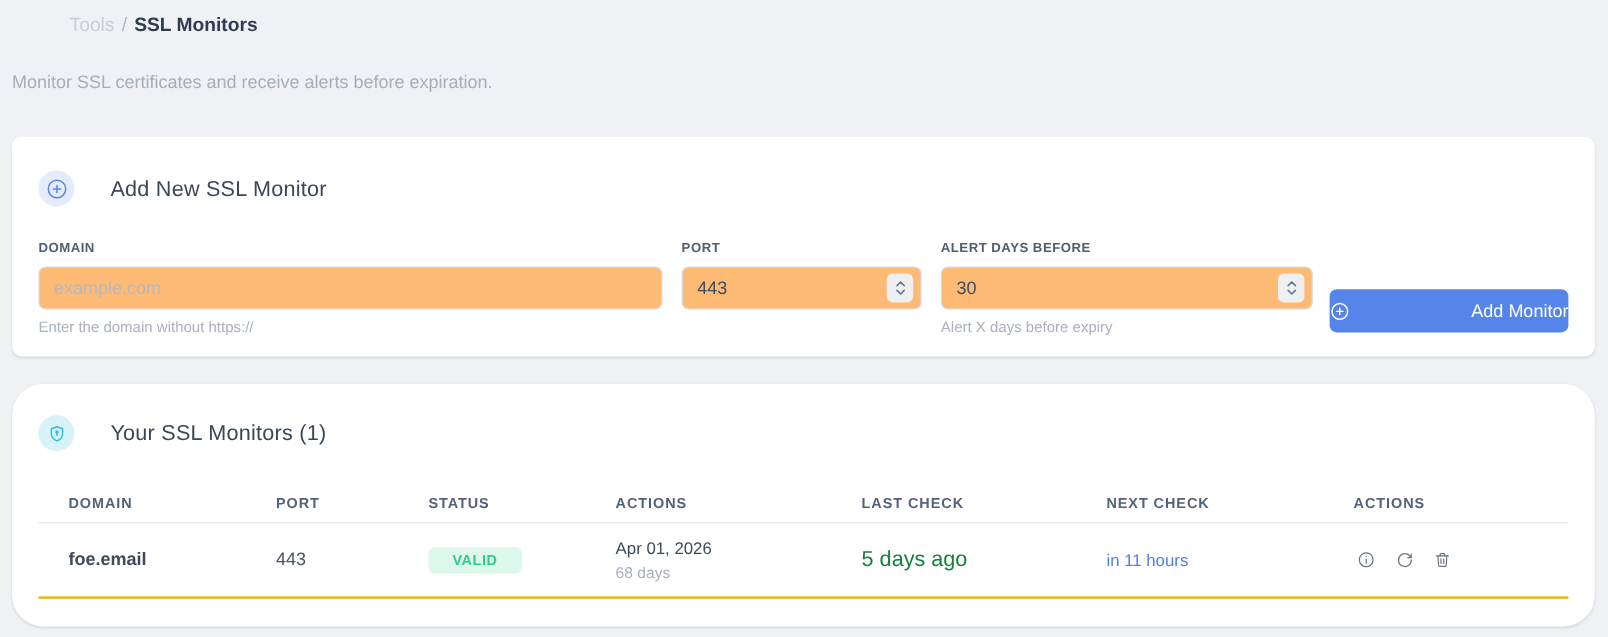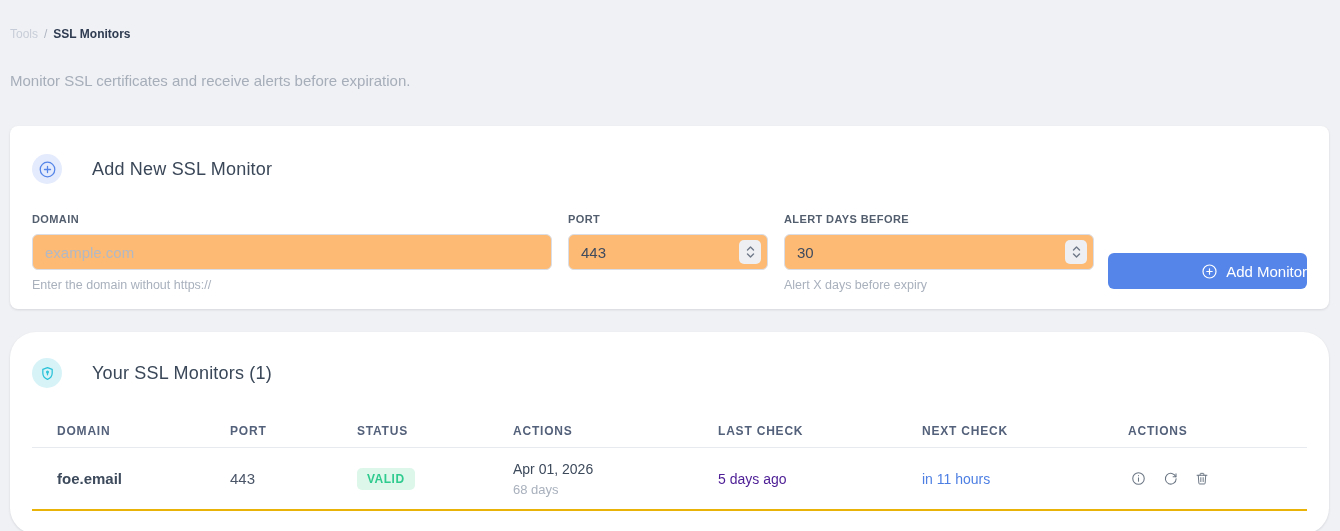--- a/index.html
+++ b/index.html
@@ -5,21 +5,21 @@
   * { margin:0; padding:0; box-sizing:border-box; }
   html,body { width:1340px; height:531px; overflow:hidden; }
   body {
     background:#f0f1f4;
     font-family:"Liberation Sans","DejaVu Sans",sans-serif;
     color:#3d4a5c;
   }
   .page { width:1340px; height:531px; }
 
   
-  .breadcrumb { padding:20px 10px 0 10px; font-size:12px; line-height:28px; }
+  .breadcrumb { padding:8px 10px 0 10px; font-size:16px; line-height:28px;margin-left:48px; }
   .crumb-section { color:#c7cdd8; }
   .crumb-sep { color:#aeb5c1; margin:0 6px; }
   .crumb-current { color:#2e3b50; font-weight:700; }
   .subtitle { margin:24px 10px 0 10px; font-size:15px; line-height:18px; color:#a6aeba; }
 
   
   .card {
     background:#ffffff;
     border-radius:8px;
     margin:0 11px 0 10px;
@@ -66,48 +66,48 @@
     display:flex; align-items:center; justify-content:center;
     cursor:pointer;
   }
   .helper { margin-top:8px; font-size:12.5px; color:#a9b1bd; line-height:15px; }
 
   .btn-primary {
     margin-top:41px; flex:none;
     width:199px; height:36px;
     background:#5585e8; border:none; border-radius:6px;
     color:#ffffff; font-size:15px; font-family:inherit;
-    display:flex; align-items:center; justify-content:flex-end; gap:8px;
+    display:flex; align-items:center; justify-content:space-between; gap:8px;
     cursor:pointer;
   }
 
   
   .table { margin-top:26px; }
   .thead, .trow {
     display:grid;
     grid-template-columns:173px 127px 156px 205px 204px 206px 1fr;
     align-items:center;
     margin:0 22px; padding-left:25px;
   }
   .thead { height:34px; border-bottom:1px solid #e7eaee; }
   .th {
     font-size:12px; font-weight:700; letter-spacing:.8px;
     color:#54617a;
   }
   .trow { height:63px; border-bottom:2px solid #eab308; }
   .cell-domain { font-size:15px; font-weight:700; color:#3d4a5c; }
   .cell-port { font-size:15px; color:#4a5568; }
   .badge-valid {
-    display:inline-block; padding:4px 10px; border-radius:5px;
+    display:inline-block; padding:4px 20px; border-radius:5px;
     background:#ddf7eb; color:#2fcb8e;
     font-size:12px; font-weight:700; letter-spacing:.5px;
   }
   .expires-date { font-size:14px; color:#3d4a5c; line-height:18px; }
   .expires-days { font-size:13px; color:#a9b1bd; margin-top:4px; line-height:15px; }
-  .cell-last { font-size:14px; color:#4c1d95; }
+  .cell-last { font-size:18px; color:#15803d; }
   .cell-next { font-size:14px; color:#4d7fe3; }
   .cell-actions { display:flex; align-items:center; gap:17px; padding-left:3px; }
   .icon-btn {
     background:none; border:none; padding:0; cursor:pointer;
     color:#6b7684; display:flex; align-items:center; justify-content:center;
   }
 </style>
 </head>
 <body>
 

